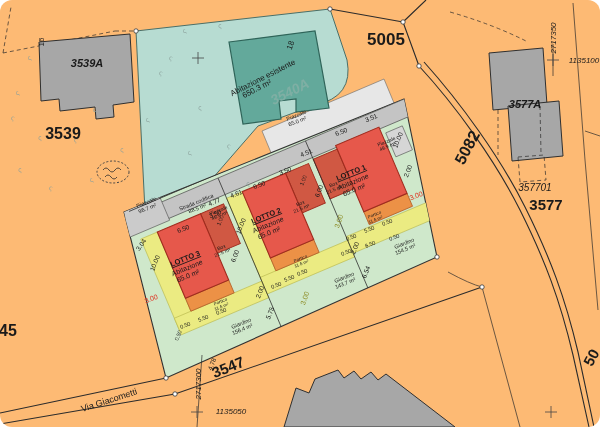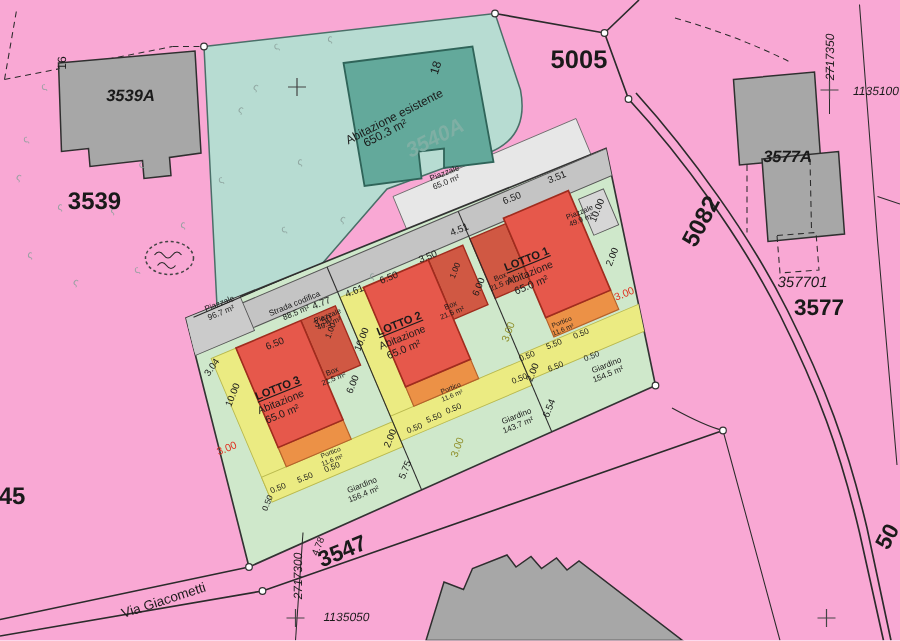--- a/index.html
+++ b/index.html
@@ -1,17 +1,17 @@
 <!DOCTYPE html>
 <html style="--teal: #b7dcd2; --teal-bldg: #63a99b; --gray-bldg: #a7a7a7; --band: #c4c4c4; --parcel-green: #cfe8cb; --house-red: #e6584b; --box-red: #d05843; --portico-orange: #ec9146; --strip-yellow: #ebeb82; --line: #2b2b2b; --red-dim: #e03020; --olive-dim: #8f8f2a;"><head>
 <meta charset="utf-8">
 <style>
   html,body{margin:0;padding:0;background:#fff;}
-  .plan-wrap{width:600px;height:427px;overflow:hidden;background:#f9a8d4;position:relative;
-    font-family:"Liberation Sans", sans-serif;}
+  .plan-wrap{width:600px;height:427px;overflow:hidden;background:#fdba74;position:relative;
+    font-family:"Liberation Sans", sans-serif;border-radius:12px;}
   svg text{font-family:"Liberation Sans", sans-serif;}
   .teal{fill:var(--teal);stroke:#4a6f68;stroke-width:1;}
   .teal-bldg{fill:var(--teal-bldg);stroke:#2f6459;stroke-width:1.2;}
   .gray-bldg{fill:var(--gray-bldg);stroke:#2f2f2f;stroke-width:1;}
   .band{fill:var(--band);stroke:#555;stroke-width:.7;}
   .band-cell{fill:#cbcbcb;stroke:#555;stroke-width:.6;}
   .white-strip{fill:#e7e7e7;stroke:#666;stroke-width:.6;}
   .parcel{fill:var(--parcel-green);stroke:#333;stroke-width:1.1;}
   .house{fill:var(--house-red);stroke:#a02c1e;stroke-width:1.1;}
   .box{fill:var(--box-red);stroke:#a02c1e;stroke-width:.9;}

